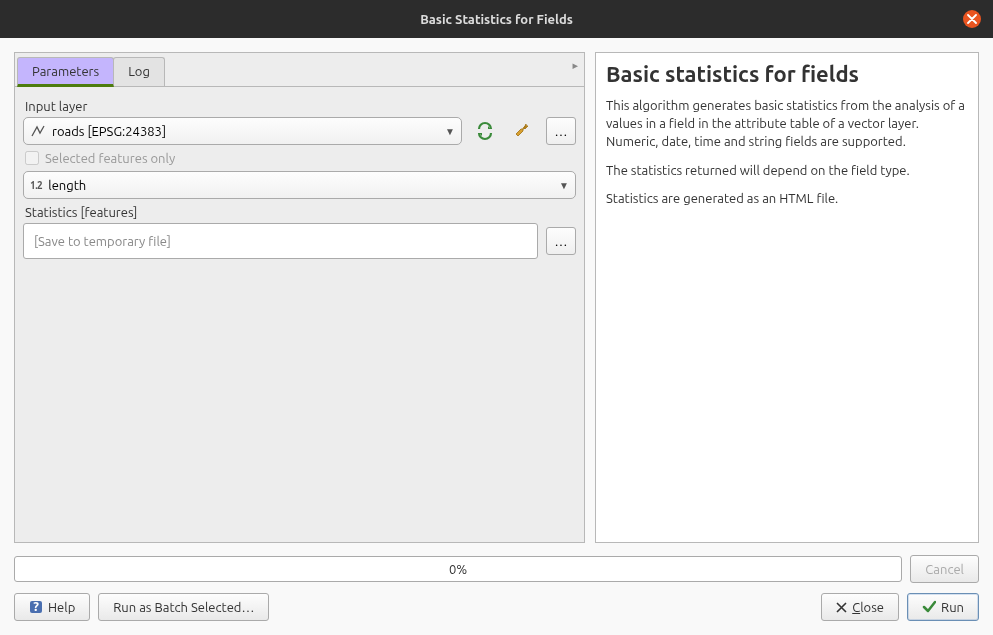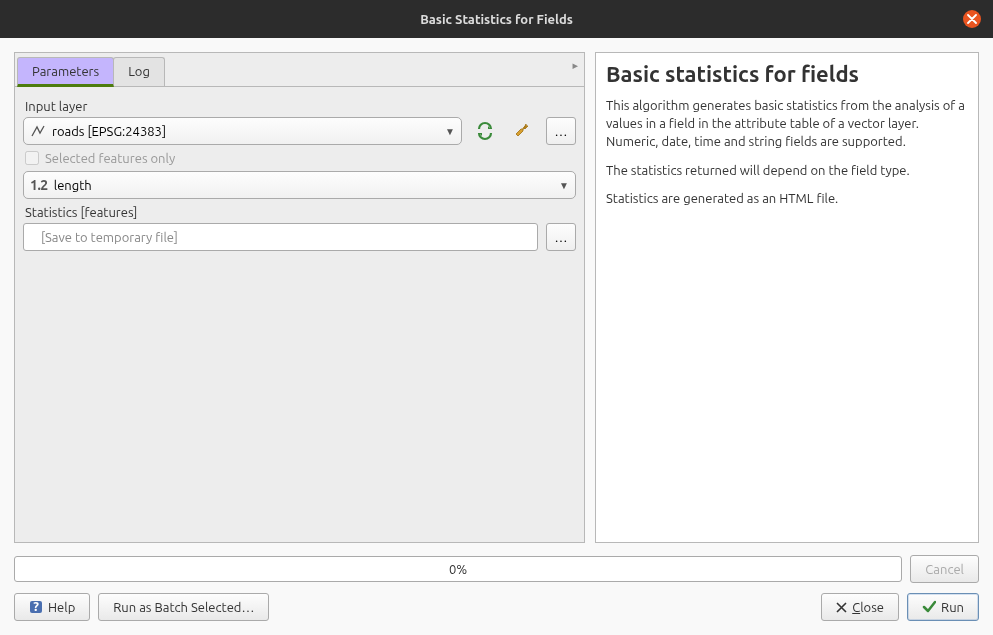--- a/index.html
+++ b/index.html
@@ -15,21 +15,21 @@
 .tab-content { flex: 1; padding: 8px 8px; background: #ededed; }
 .form-label { color: #333; margin: 4px 0 4px 2px; }
 .input-row { display: flex; gap: 8px; align-items: center; margin-bottom: 6px; }
 .combo { flex: 1; height: 28px; border: 1px solid #aaa; border-radius: 5px; background: linear-gradient(#fdfdfd, #f1f1f1); display: flex; align-items: center; padding: 0 6px; justify-content: space-between; cursor: pointer; }
 .combo-content { display: flex; align-items: center; gap: 6px; }
 .combo-arrow { color: #555; font-size: 10px; }
 .icon-btn { width: 30px; height: 28px; border: 1px solid #aaa; border-radius: 3px; background: linear-gradient(#fdfdfd, #efefef); display: flex; align-items: center; justify-content: center; cursor: pointer; }
 .icon-btn.noborder { border: none; background: none; }
 .checkbox-row { display: flex; align-items: flex-end; gap: 6px; margin: 6px 0 6px 2px; color: #999; }
 .checkbox-row input { width: 14px; height: 14px; }
-.text-input { flex: 1; height: 28px; border: 1px solid #aaa; border-radius: 3px; background: #fff; padding: 0 17px; color: #333; }
+.text-input { flex: 1; height: 36px; border: 1px solid #aaa; border-radius: 3px; background: #fff; padding: 0 10px; color: #333; }
 .text-input::placeholder { color: #888; }
 .right-panel { width: 384px; border: 1px solid #b8b8b8; background: #fff; padding: 8px 10px; overflow: auto; }
 .right-panel h1 { font-size: 22px; font-weight: bold; color: #333; margin-bottom: 10px; }
 .right-panel p { color: #333; line-height: 1.4; margin-bottom: 10px; }
 .progress-row { display: flex; gap: 8px; margin-top: 12px; align-items: center; }
 .progressbar { flex: 1; height: 26px; border: 1px solid #aaa; border-radius: 3px; background: #fff; display: flex; align-items: center; justify-content: center; color: #333; }
 .btn { height: 28px; padding: 0 14px; border: 1px solid #aaa; border-radius: 3px; background: linear-gradient(#fdfdfd, #e9e9e9); color: #333; cursor: pointer; display: inline-flex; align-items: center; gap: 5px; }
 .btn.disabled { color: #aaa; cursor: default; }
 .btn.primary { border: 1px solid #6a8fb5; box-shadow: inset 0 0 0 1px rgba(120,160,210,0.3); text-align: center; }
 .bottom-row { display: flex; justify-content: space-between; margin-top: 10px; }
@@ -88,21 +88,21 @@
         </div>
 
         <div class="checkbox-row">
           <input type="checkbox" disabled="" style="">
           <span>Selected features only</span>
         </div>
 
         <div class="input-row">
           <div class="combo" style="flex:1">
             <div class="combo-content">
-              <span style="font-size:14px;font-weight:bold;color:#555;letter-spacing:-0.5px">1.2</span>
+              <span style="font-size:10px;font-weight:bold;color:#555;letter-spacing:-0.5px">1.2</span>
               <span>length</span>
             </div>
             <span class="combo-arrow">▼</span>
           </div>
         </div>
 
         <div class="form-label">Statistics [features]</div>
         <div class="input-row">
           <input class="text-input" placeholder="[Save to temporary file]" style="">
           <div class="icon-btn">

